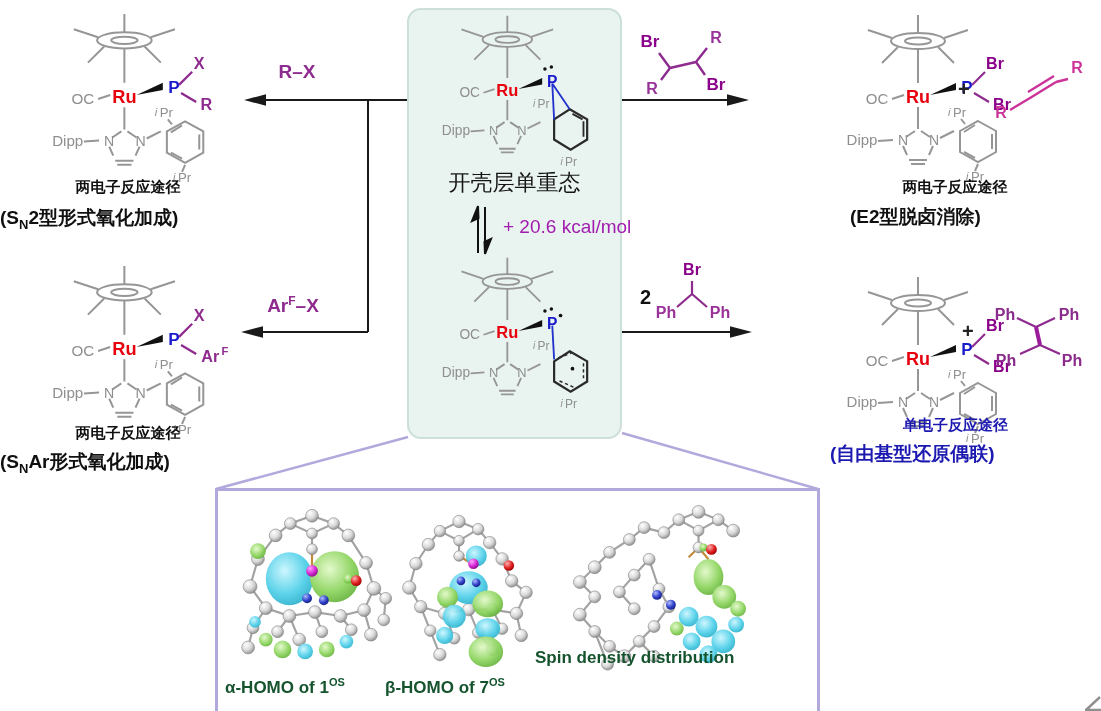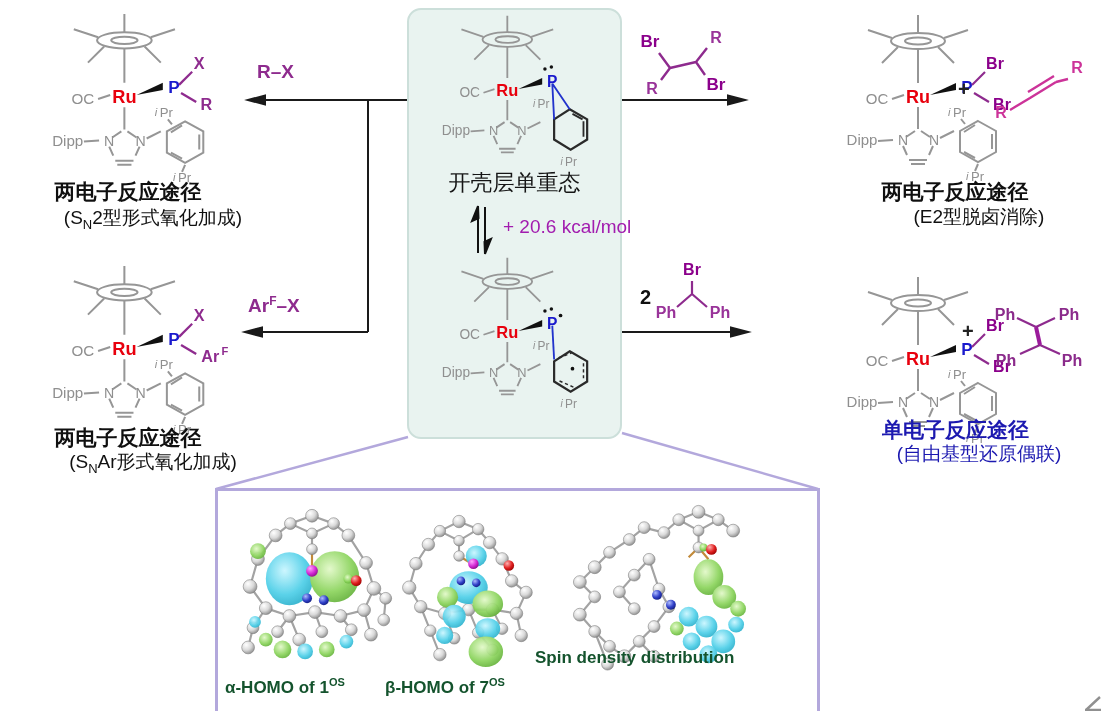--- a/index.html
+++ b/index.html
@@ -11,24 +11,24 @@
 
   
   .center-box{position:absolute;left:407px;top:8px;width:215px;height:431px;
               background:#e9f3f0;border:2px solid #ccdfda;border-radius:14px;box-sizing:border-box;}
 
   .cn-label{position:absolute;text-align:center;white-space:nowrap;color:#151515;}
   .closed-label{left:0;right:0;top:158px;font-size:22px;}
   .open-label{left:0;right:0;top:404px;font-size:23px;font-weight:bold;color:#1c19b0;}
   .energy-label{left:82px;top:206px;font-size:19px;color:#a21caf;white-space:nowrap;position:absolute;margin-left:12px;}
 
-  .path-title{position:absolute;font-weight:bold;font-size:21px;color:#101010;text-align:center;white-space:nowrap;}
-  .path-sub{position:absolute;font-weight:normal;font-size:19px;color:#101010;text-align:center;white-space:nowrap;margin-left:24px;}
+  .path-title{position:absolute;font-weight:bold;font-size:15px;color:#101010;text-align:center;white-space:nowrap;}
+  .path-sub{position:absolute;font-weight:bold;font-size:19px;color:#101010;white-space:nowrap;}
   .blue-text{color:#1c19b0;}
-  .arrow-reagent{position:absolute;font-weight:bold;font-size:19px;color:#8e2b8e;text-align:left;white-space:nowrap;}
+  .arrow-reagent{position:absolute;font-weight:bold;font-size:19px;color:#8e2b8e;text-align:center;white-space:nowrap;}
   sub.sN{font-size:13px;}
   sup.sF{font-size:12px;}
   sup.sOS{font-size:11px;}
   .plus-sign{position:absolute;font-size:20px;font-weight:bold;color:#222;}
 
   
   .orbital-box{position:absolute;left:215px;top:488px;width:605px;height:230px;
                background:#fff;border:3px solid #b3a8dc;box-sizing:border-box;}
   .orb-label{position:absolute;font-weight:bold;font-size:17px;color:#14532d;white-space:nowrap;}
 </style>

